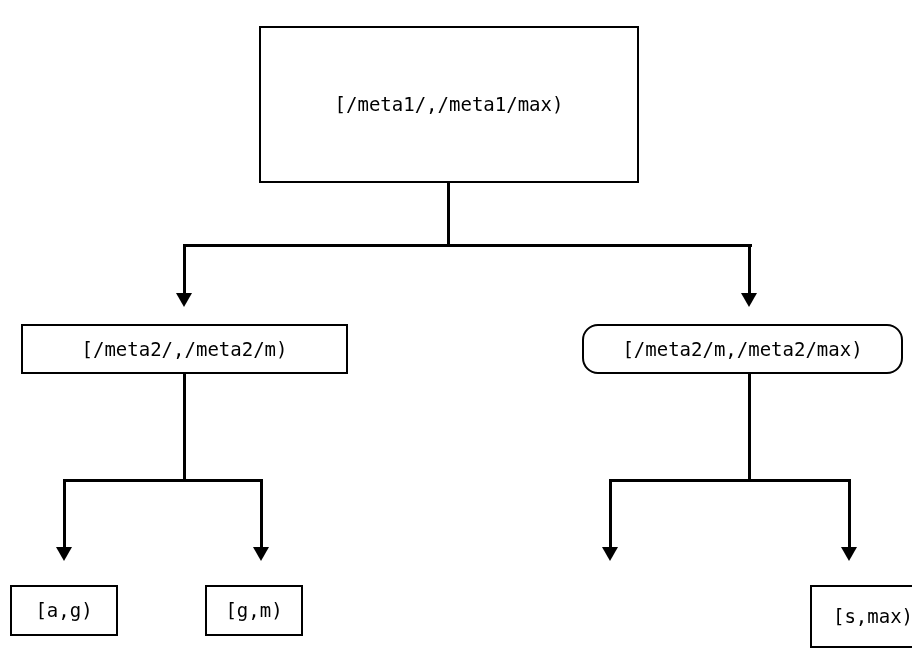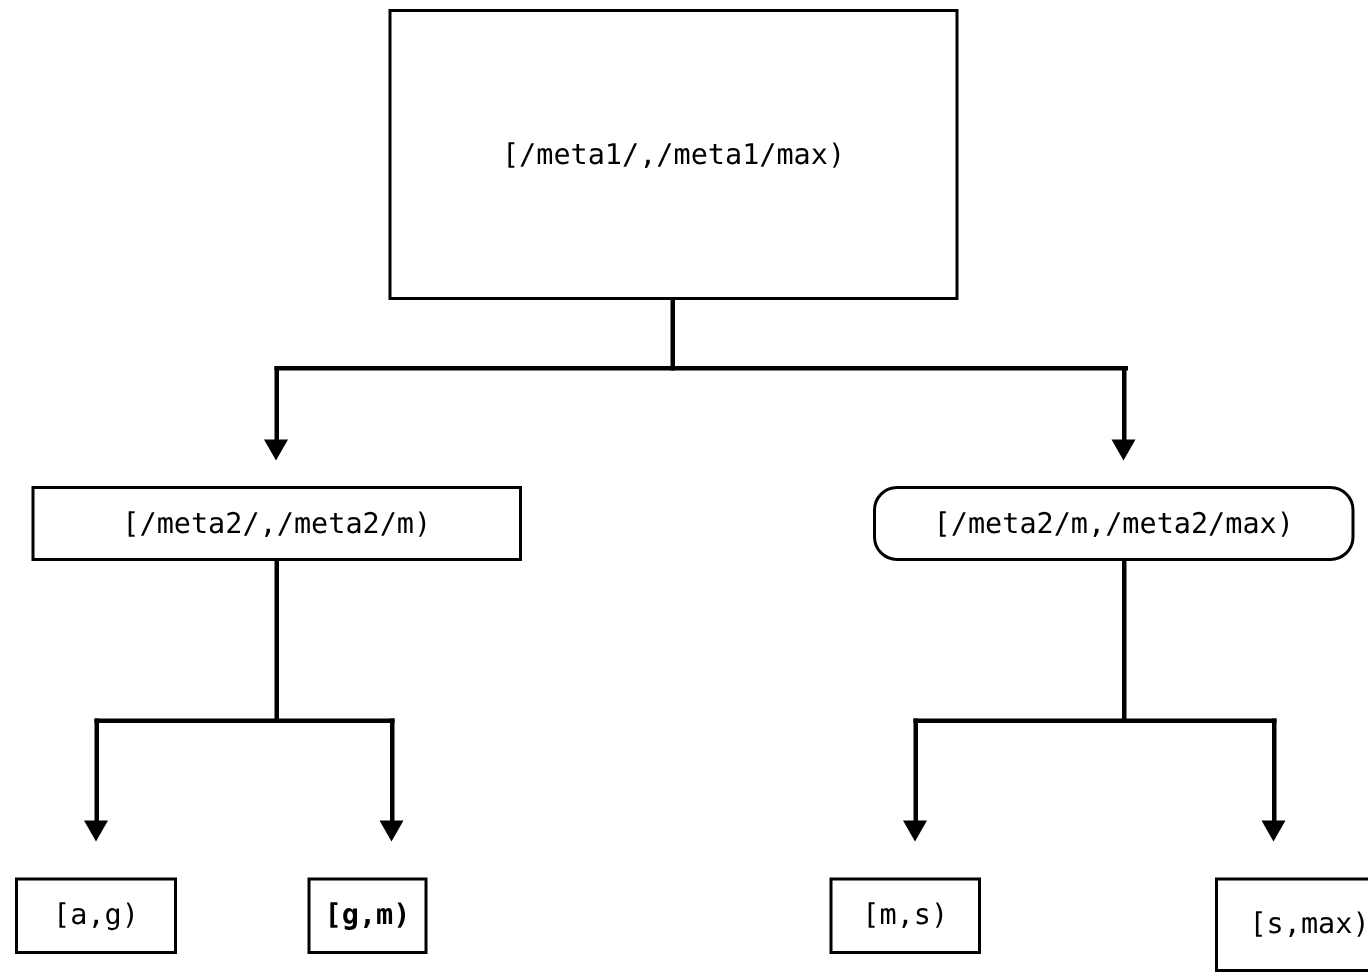--- a/index.html
+++ b/index.html
@@ -30,25 +30,25 @@
     line-height: 1;
     letter-spacing: 0px;
     white-space: pre;
   }
   .node-label {
     display: block;
     text-align: center;
   }
 
   
-  #node-root      { left: 259px; top: 6px;  width: 380px; height: 194px; }
+  #node-root      { left: 259px; top: 26px;  width: 380px; height: 157px; }
   #node-mid-left  { left: 21px;  top: 324px; width: 327px; height: 50px; }
   #node-mid-right { left: 582px; top: 324px; width: 321px; height: 50px; border-radius: 16px; }
   #node-leaf-ag   { left: 10px;  top: 585px; width: 108px;  height: 51px; }
-  #node-leaf-gm   { left: 205px; top: 585px; width: 80px;  height: 51px; font-weight: bold; }
+  #node-leaf-gm   { left: 205px; top: 585px; width: 98px;  height: 51px; }
   #node-leaf-ms   { left: 553px; top: 585px; width: 101px; height: 51px; }
   #node-leaf-smax { left: 810px; top: 585px; width: 126px; height: 63px; }
 
   
   .edge-v {
     position: absolute;
     width: 3px;
     background: #000000;
   }
   .edge-h {
@@ -128,21 +128,18 @@
   </div>
 
   <div class="node" id="node-leaf-ag">
     <span class="node-label">[a,g)</span>
   </div>
 
   <div class="node" id="node-leaf-gm">
     <span class="node-label">[g,m)</span>
   </div>
 
-  <div class="node" id="node-leaf-ms">
-    <span class="node-label">[m,s)</span>
-  </div>
 
   <div class="node" id="node-leaf-smax">
     <span class="node-label">[s,max)</span>
   </div>
 
 </div>
 
 </body></html>

